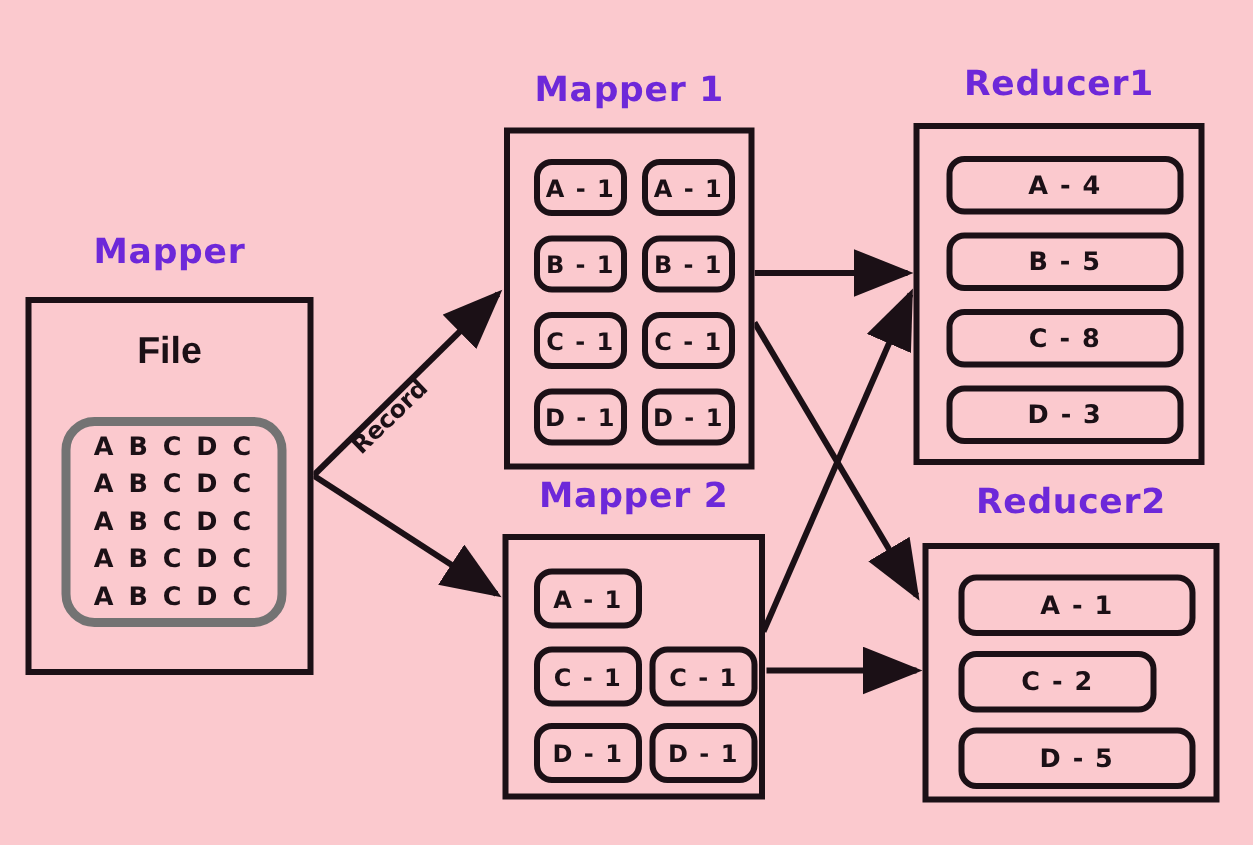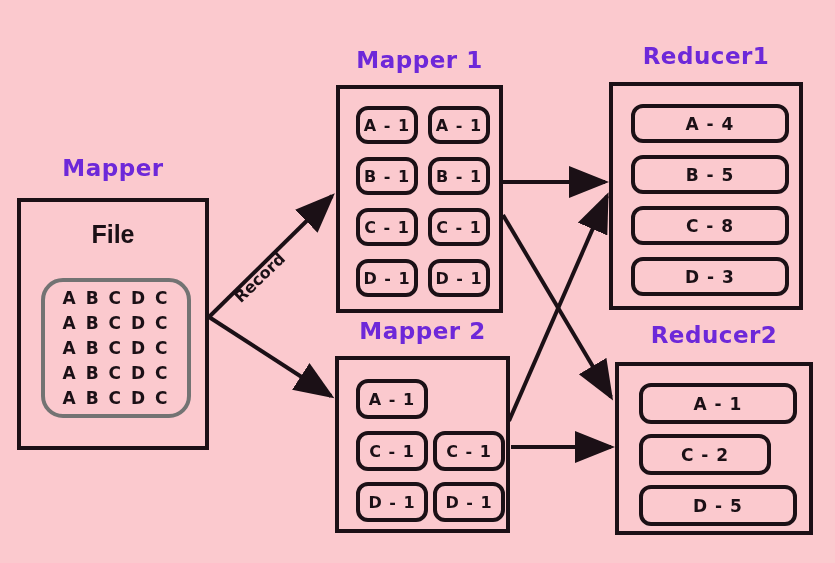--- a/index.html
+++ b/index.html
@@ -58,21 +58,21 @@
     letter-spacing: 1px;
     white-space: nowrap;
     text-align: center;
   }
   .cell.wide {
     font-size: 17px;
   }
   
   .file-box {
     position: absolute;
-    border: 4px solid #737373;
+    border: 6px solid #737373;
     border-radius: 22px;
     background: #fbc9ce;
     box-sizing: border-box;
     display: flex;
     flex-direction: column;
     align-items: center;
     justify-content: center;
   }
   .file-line {
     font-family: "DejaVu Sans", sans-serif;

